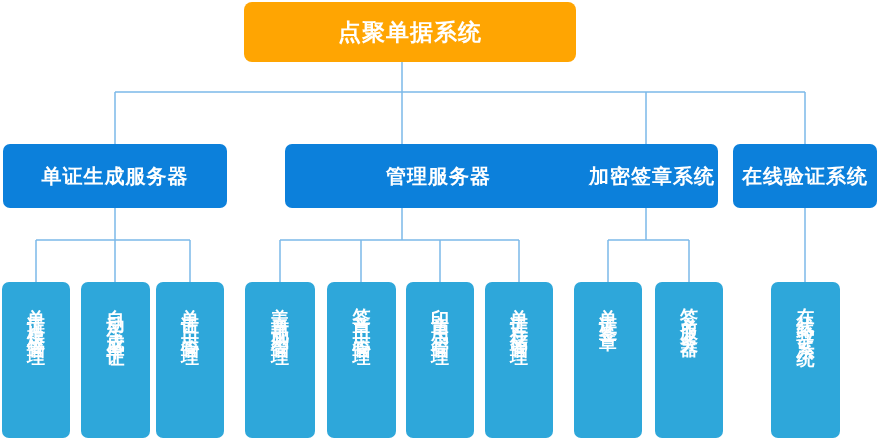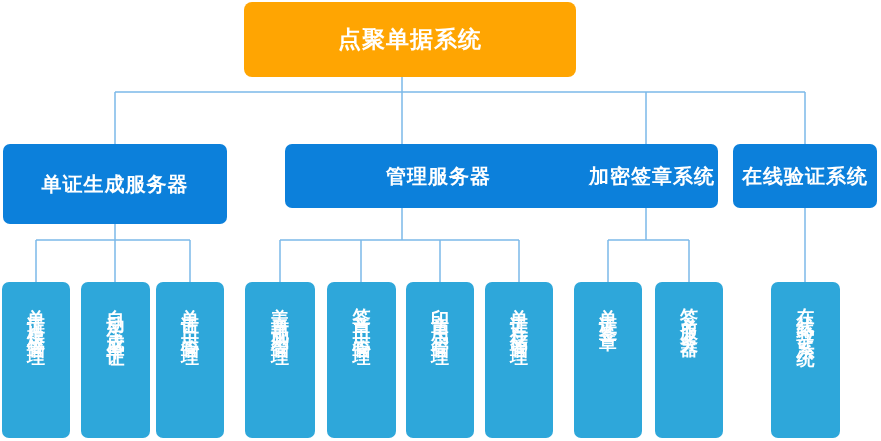--- a/index.html
+++ b/index.html
@@ -73,23 +73,23 @@
 
     <path d="M115,208 V240 M36,240 H190 M36,240 V282 M115,240 V282 M190,240 V282" fill="none" stroke="var(--connector)" stroke-width="1.5"></path>
 
     <path d="M402,208 V240 M280,240 H519 M280,240 V282 M361,240 V282 M440,240 V282 M519,240 V282" fill="none" stroke="var(--connector)" stroke-width="1.5"></path>
 
     <path d="M646,208 V240 M608,240 H689 M608,240 V282 M689,240 V282" fill="none" stroke="var(--connector)" stroke-width="1.5"></path>
 
     <path d="M805,208 V282" fill="none" stroke="var(--connector)" stroke-width="1.5"></path>
   </svg>
 
-  <div class="node root" style="left:244px; top:2px; width:332px; height:75px;text-align:right;">点聚单据系统</div>
+  <div class="node root" style="left:244px; top:2px; width:332px; height:60px;text-align:right;">点聚单据系统</div>
 
-  <div class="node branch" style="left:3px; top:144px; width:224px; height:80px;text-align:center;">单证生成服务器</div>
+  <div class="node branch" style="left:3px; top:144px; width:224px; height:64px;text-align:center;">单证生成服务器</div>
   <div class="node branch" style="left:248px; top:144px; width:307px; height:64px;margin-left:37px;">管理服务器</div>
   <div class="node branch" style="left:573px; top:144px; width:145px; height:64px;padding-left:13px;">加密签章系统</div>
   <div class="node branch" style="left:733px; top:144px; width:144px; height:64px;">在线验证系统</div>
 
   <div class="node leaf" style="left:2px; top:282px; width:68px; height:156px;">
     <span class="leaf-text">单证模板管理</span>
   </div>
   <div class="node leaf" style="left:81px; top:282px; width:69px; height:156px;">
     <span class="leaf-text">自动生成单证</span>
   </div>

